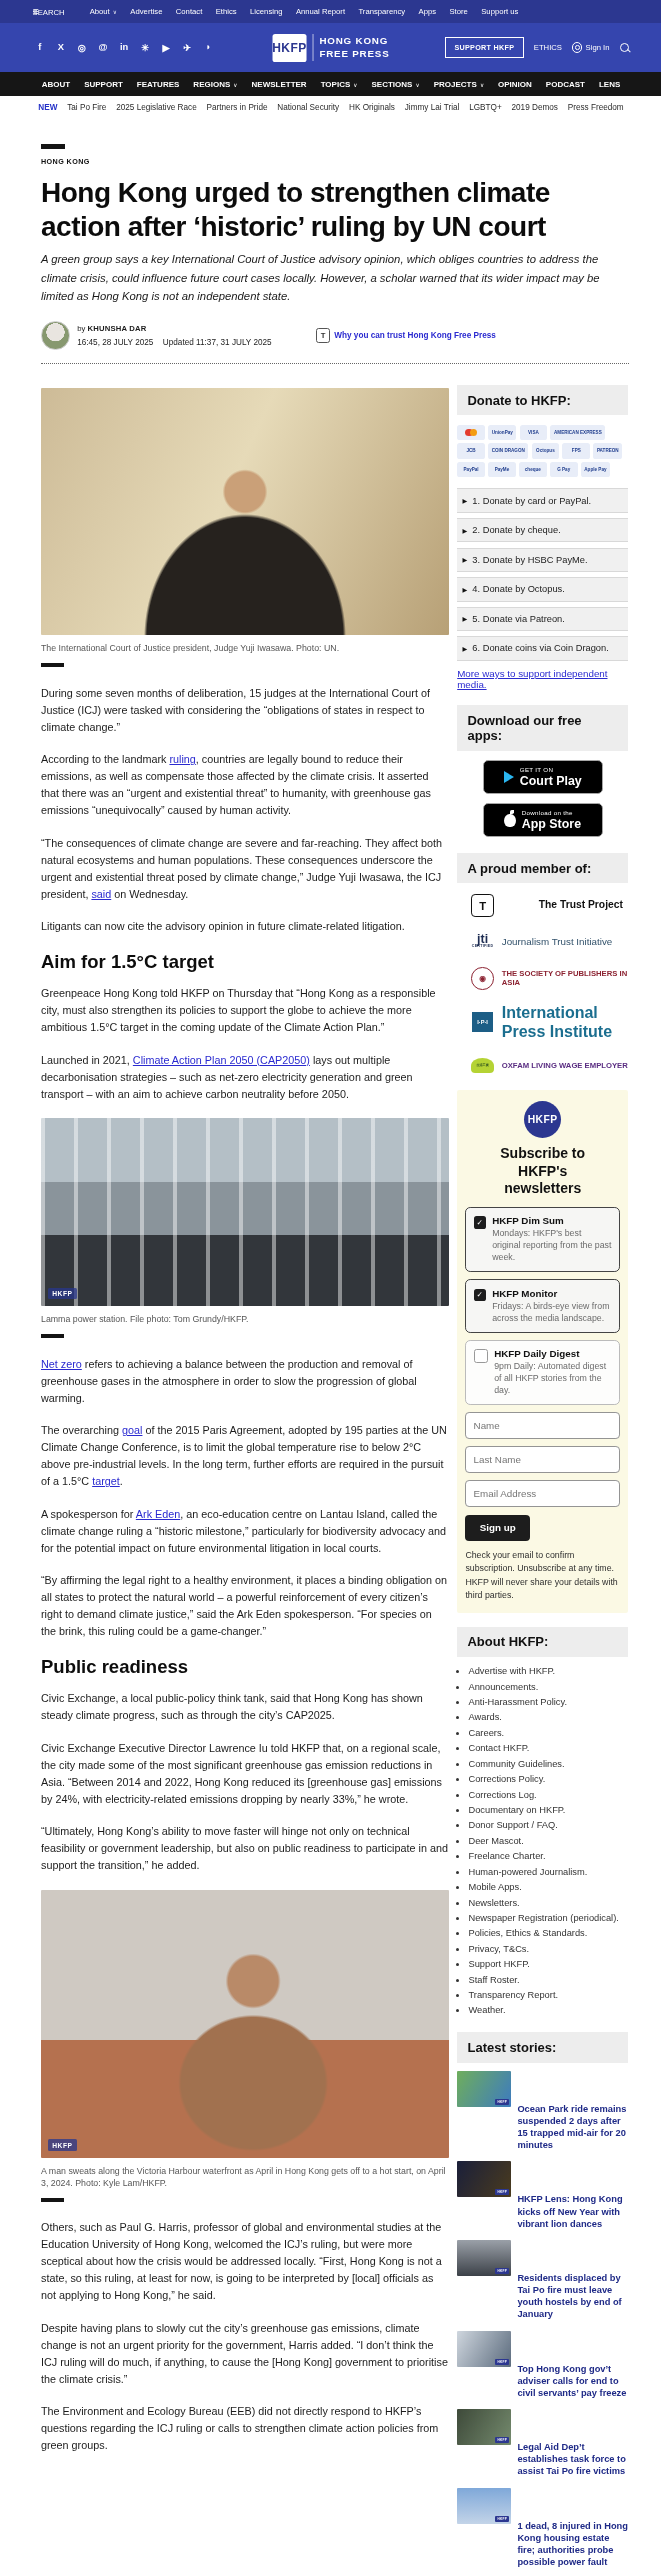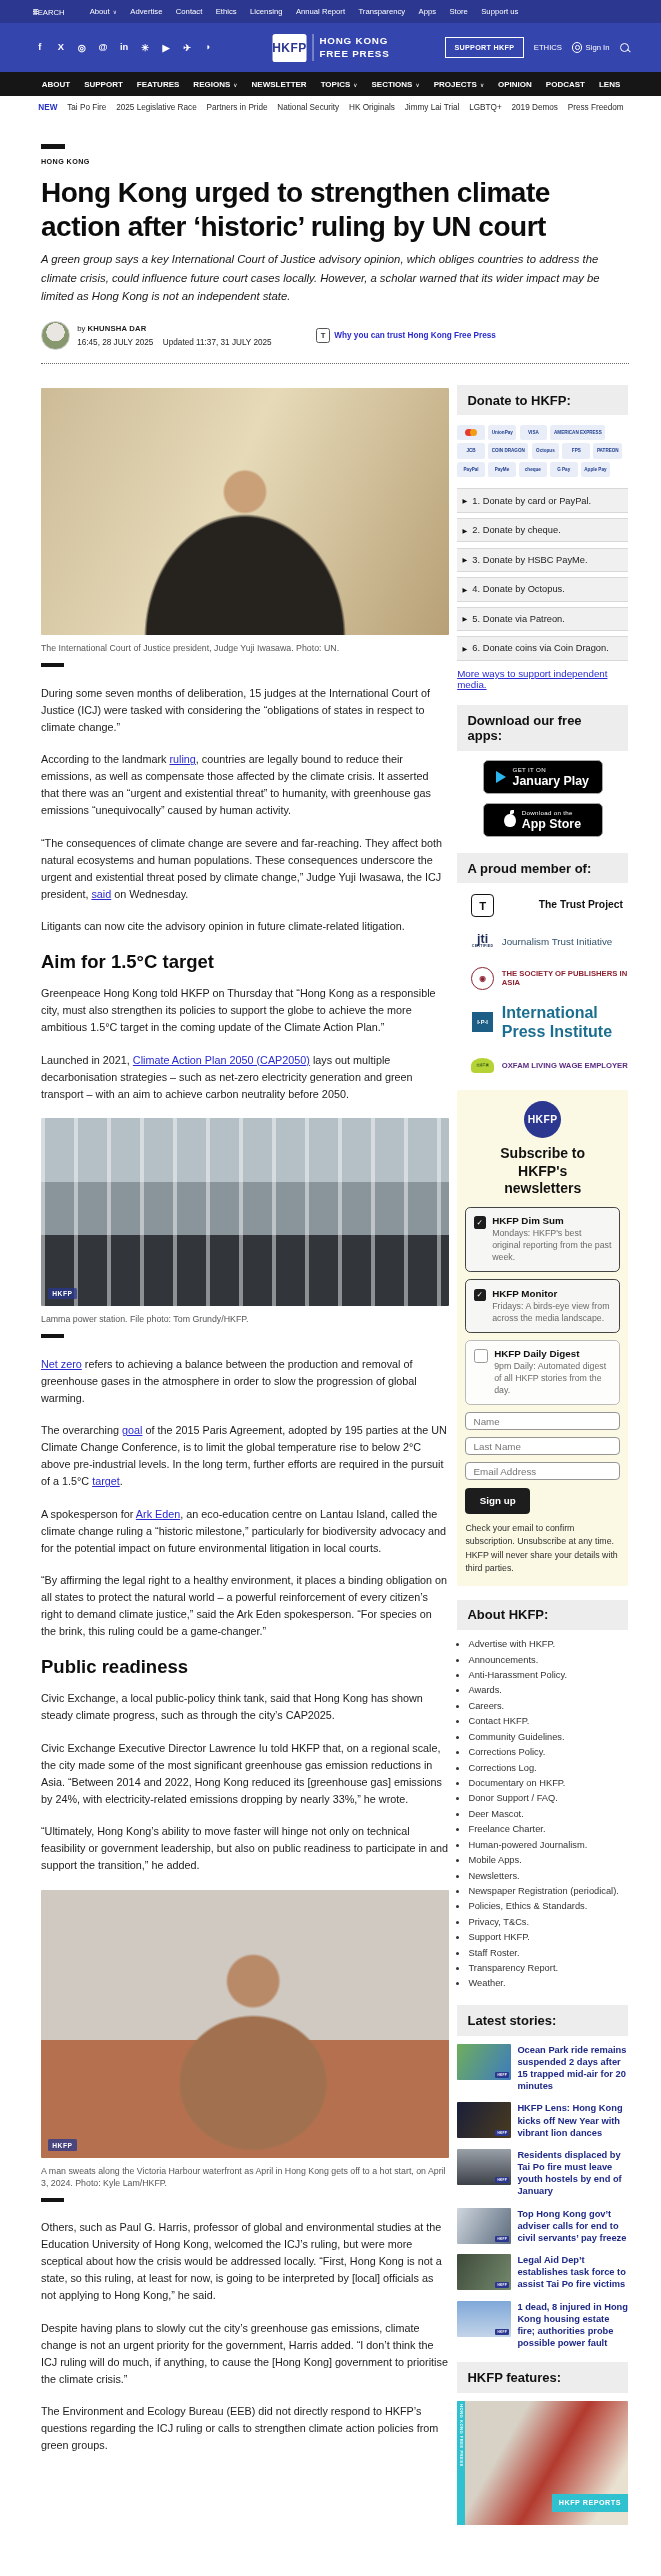--- a/index.html
+++ b/index.html
@@ -137,34 +137,34 @@
   .nl-card{background:#f6f6f4;border:0.5px solid #444;border-radius:5.2px;padding:7.2px;display:flex;
            gap:6.2px;margin-bottom:7.2px;}
   .nl-card.light{border-color:#bbb;background:#fdfdfc;}
   .cb{width:12.4px;height:12.4px;border-radius:2.6px;flex:0 0 12.4px;margin-top:1px;display:flex;
       align-items:center;justify-content:center;font-size:7.7px;cursor:pointer;}
   .cb.on{background:#1d1d1d;color:#fff;}
   .cb.off{background:#fff;border:1px solid #999;}
   .nl-label{font-weight:800;font-size:9.8px;color:#111;}
   .nl-desc{font-size:8.8px;color:#6b6b6b;line-height:1.35;margin-top:2.1px;}
   .nl-input{display:block;width:100%;box-sizing:border-box;background:#fff;border:0.5px solid #949494;
-            border-radius:4.1px;height:18px;padding:0 7.2px;font-size:9.8px;color:#333;margin-bottom:7.2px;
+            border-radius:4.1px;height:27px;padding:0 7.2px;font-size:9.8px;color:#333;margin-bottom:7.2px;
             font-family:"Liberation Sans",sans-serif;}
   .nl-input::placeholder{color:#767676;}
   .nl-btn{background:#1d1d1d;color:#fff;font-weight:bold;font-size:9.8px;border:none;border-radius:4.1px;
           padding:7.7px 14.4px;cursor:pointer;}
   .nl-disc{font-size:8.8px;color:#2e2e2e;line-height:1.5;margin-top:8.2px;}
   .about-list{margin:7.2px 0 0;padding-left:11.3px;}
   .about-list li{font-size:9.3px;color:#333;line-height:1.66;cursor:pointer;}
   .latest{margin-top:8.2px;}
   .story{display:flex;gap:6.2px;margin-bottom:10.3px;cursor:pointer;}
   .thumb{width:54px;height:36px;flex:0 0 54px;border-radius:1px;position:relative;}
   .thumb .mini{position:absolute;right:2.1px;bottom:2.1px;background:#2c3790;color:#fff;font-size:3.1px;
                font-weight:bold;padding:1px 2.1px;border-radius:1px;letter-spacing:0.3px;}
-  .story-title{color:#1f2a87;font-weight:bold;font-size:9.3px;line-height:1.3;}
+  .story-title{color:#1f2a87;font-weight:bold;font-size:9.3px;line-height:1.3;margin-top:32px;}
   .t-park{background:linear-gradient(120deg,#6fae5c,#3d7bbf);}
   .t-lion{background:linear-gradient(120deg,#1a1f3a,#4a3b1e);}
   .t-hostel{background:linear-gradient(#9aa0a8,#3c4148);}
   .t-adviser{background:linear-gradient(120deg,#cfd6de,#5b6b7d);}
   .t-taipo{background:linear-gradient(120deg,#3e4a3a,#748a6d);}
   .t-estate{background:linear-gradient(#7fa8d9,#c3d4e8);}
   .features{margin-top:8.2px;}
   .feature{margin-bottom:13.4px;cursor:pointer;}
   .f-img{height:124px;position:relative;border-radius:1px;}
   .f-strip{position:absolute;left:0;top:0;bottom:0;width:7.7px;background:#2fc1cf;color:#fff;
@@ -361,21 +361,21 @@
             <span>6. Donate coins via Coin Dragon.</span>
           </div>
         </div>
       <a class="more-ways">More ways to support independent media.</a>
 
       <div class="sb-h" style="margin-top:15.5px;">Download our free apps:</div>
       <div class="badge-store">
         <span class="play-tri"></span>
         <span>
             <div class="small">GET IT ON</div>
-        <div class="big">January Play</div>
+        <div class="big">Court Play</div>
           </span>
       </div>
       <div class="badge-store">
         <span class="apple-ico"></span>
         <span>
             <div class="small">Download on the</div>
         <div class="big">App Store</div>
           </span>
       </div>
 

